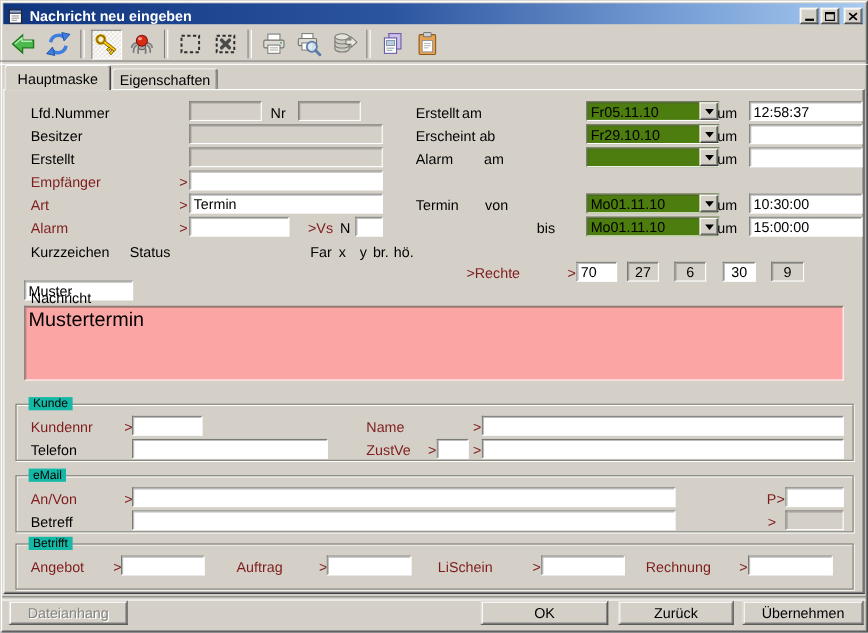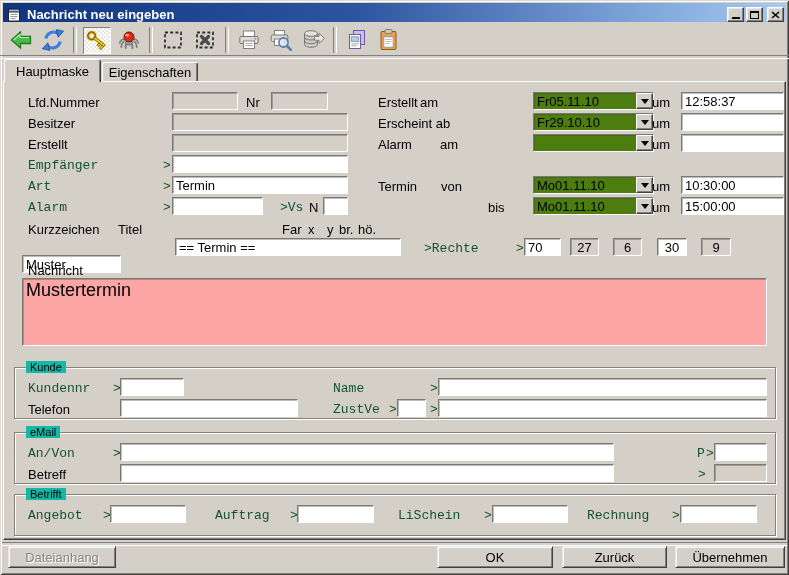--- a/index.html
+++ b/index.html
@@ -51,21 +51,21 @@
   .tab.active{left:4px;top:59px;width:97px;height:23px;z-index:3;}
   .tab.idle{left:102px;top:62px;width:96px;height:19px;z-index:1;}
   
   .page{
     position:absolute;left:3px;top:81px;width:783px;height:459px;background:#d4d0c8;
     border:1px solid;border-color:#fff #404040 #404040 #fff;
     box-shadow:inset -1px -1px 0 #808080;box-sizing:border-box;z-index:0;
   }
   
   .lb{position:absolute;white-space:nowrap;font-size:13px;z-index:2;}
-  .bl{color:#14532d;font-family:Liberation Mono, monospace;}
+  .bl{color:#7f1d1d;}
   .fld{
     position:absolute;height:18px;box-sizing:border-box;z-index:2;
     background:#fff;border:1px solid;border-color:#7a7a74 #fff #fff #7a7a74;
     box-shadow:inset 1px 1px 0 rgba(64,64,64,.35);
     font-family:"Liberation Sans",sans-serif;font-size:13px;padding:0 3px;color:#000;
   }
   .fld.dis{background:#d4d0c8;}
   .fld.ctr{text-align:center;}
   .combo{
     position:absolute;height:18px;box-sizing:border-box;z-index:2;display:flex;
@@ -303,29 +303,28 @@
   <div class="combo" style="left:513px;top:197px;width:121px">
     <span class="combo-val">Mo01.11.10</span>
     <span class="combo-btn">
         <span class="tri"></span>
       </span>
   </div>
   <span class="lb" style="left:652px;top:200px">um</span>
   <input class="fld" style="left: 681px; top: 197px; width: 103px;" value="15:00:00">
 
   <span class="lb" style="left:28px;top:222px">Kurzzeichen</span>
-  <span class="lb" style="left:118px;top:222px">Titel</span>
+  <span class="lb" style="left:118px;top:222px">Status</span>
   <span class="lb" style="left:282px;top:222px">Far</span>
   <span class="lb" style="left:308px;top:222px">x</span>
   <span class="lb" style="left:327px;top:222px">y</span>
   <span class="lb" style="left:339px;top:222px">br.</span>
   <span class="lb" style="left:358px;top:222px">hö.</span>
 
   <input class="fld" style="left: 22px; top: 255px; width: 99px;" value="Muster">
-  <input class="fld" style="left: 175px; top: 238px; width: 226px;" value="== Termin ==">
   <span class="lb bl" style="left:424px;top:241px">&gt;Rechte</span>
   <span class="lb bl" style="left:516px;top:241px">&gt;</span>
   <input class="fld" style="left: 524px; top: 238px; width: 37px;" value="70">
   <input class="fld dis ctr" style="left: 570px; top: 238px; width: 29px;" readonly="" value="27">
   <input class="fld dis ctr" style="left: 613px; top: 238px; width: 29px;" readonly="" value="6">
   <input class="fld ctr" style="left: 657px; top: 238px; width: 30px;" value="30">
   <input class="fld dis ctr" style="left: 701px; top: 238px; width: 30px;" readonly="" value="9">
 
   <span class="lb" style="left:28px;top:263px">Nachricht</span>
   <textarea class="ta" style="left: 22px; top: 278px; width: 745px; height: 68px;">Mustertermin</textarea>

